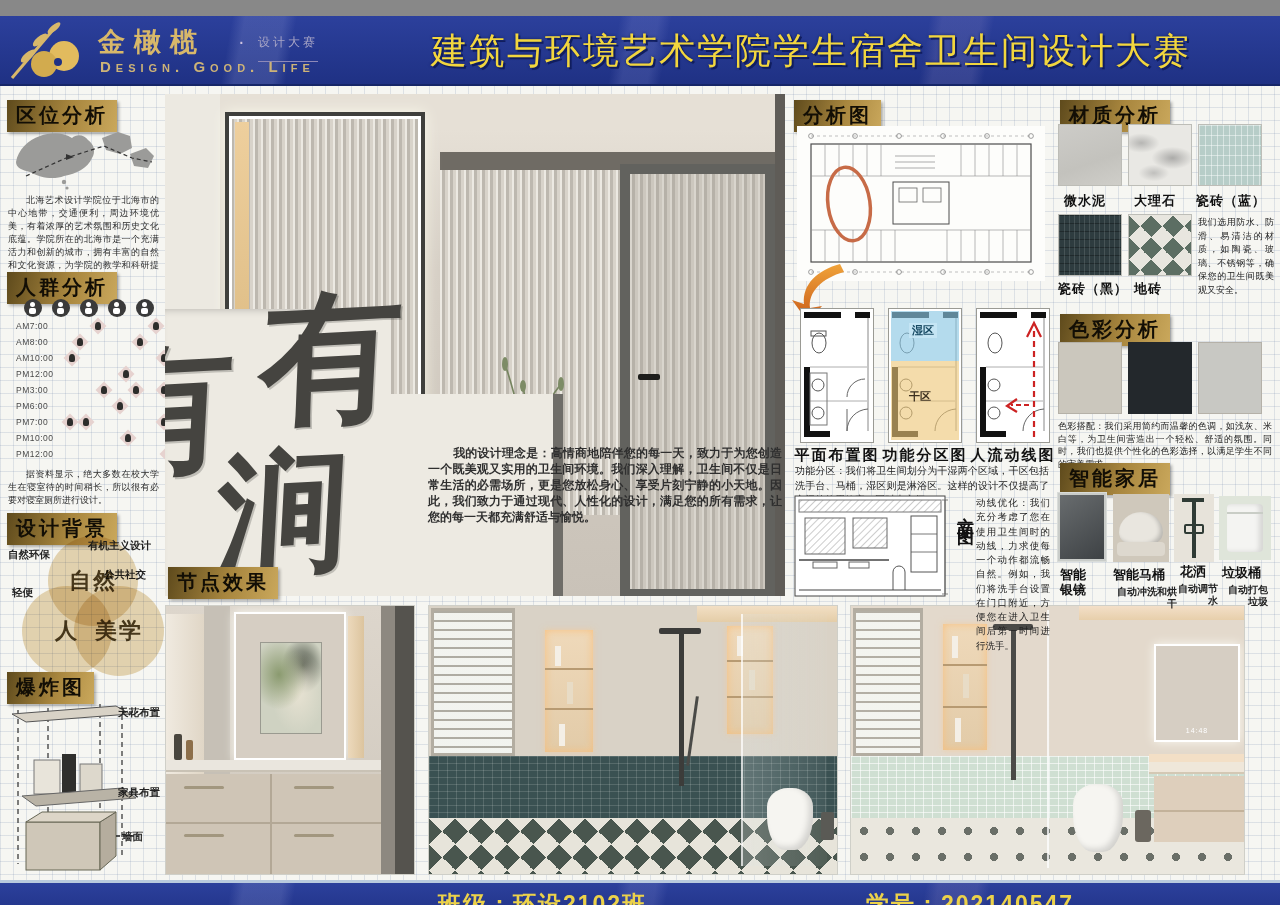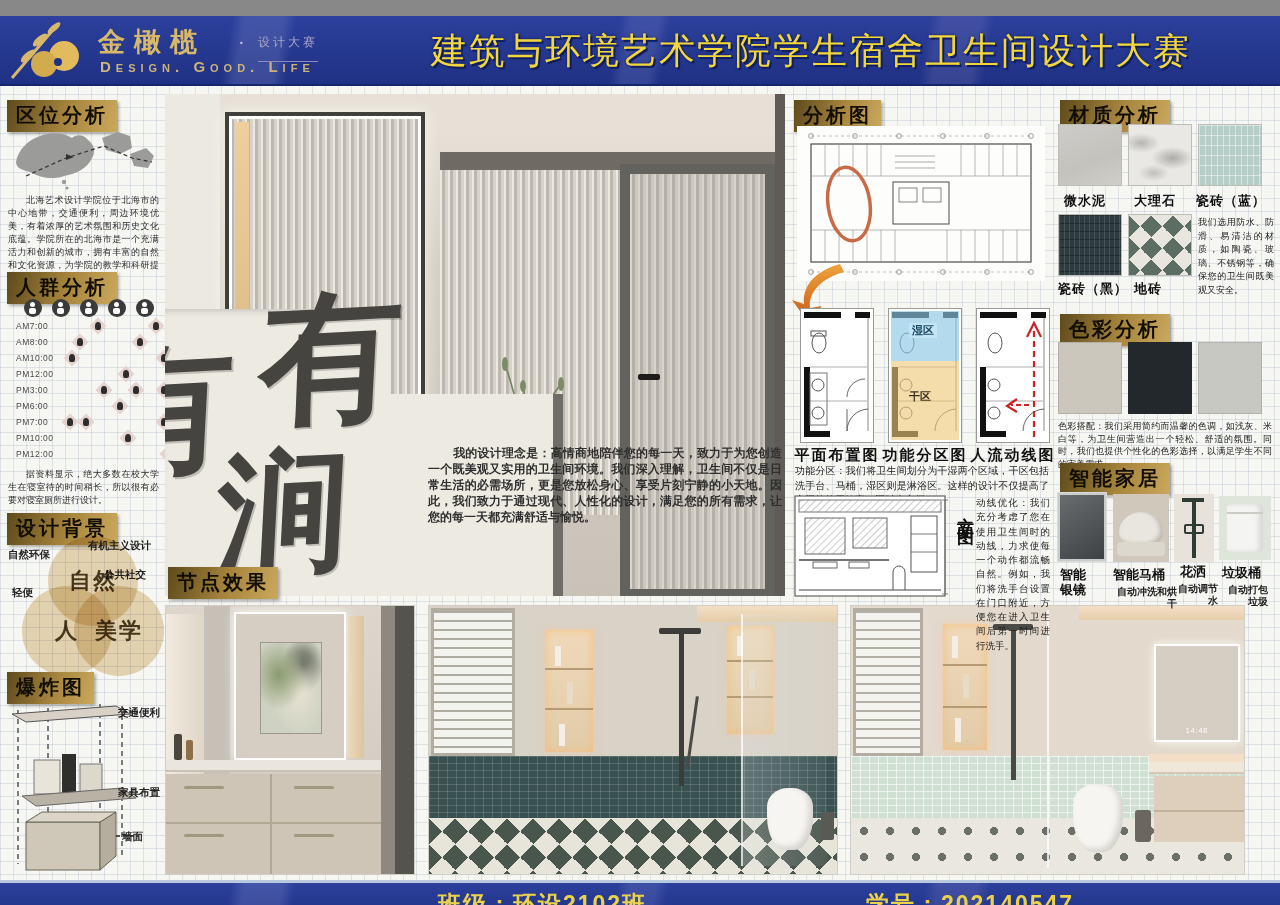--- a/index.html
+++ b/index.html
@@ -212,21 +212,21 @@
     <path d="M8,16 L112,8 L126,16 L22,24 Z" fill="#d8d2c6" stroke="#555"></path>
     <rect x="30" y="62" width="26" height="34" fill="#e8e4da" stroke="#777"></rect>
     <rect x="58" y="56" width="14" height="40" fill="#2f2f2d"></rect>
     <rect x="76" y="66" width="22" height="28" fill="#ddd8cc" stroke="#777"></rect>
     <path d="M18,98 L118,90 L132,100 L32,108 Z" fill="#b9b3a6" stroke="#666"></path>
     <rect x="22" y="124" width="74" height="48" fill="#cfc7b8" stroke="#665"></rect>
     <path d="M96,124 L112,114 L112,158 L96,172 Z" fill="#b5ad9e" stroke="#665"></path>
     <path d="M22,124 L38,114 L112,114 L96,124 Z" fill="#ddd6c8" stroke="#665"></path>
     <path d="M118,14 L134,14 M118,94 L134,94 M112,138 L134,138" stroke="#222" stroke-width="1.3" stroke-dasharray="4 3"></path>
   </svg>
-  <span class="abs vlabel" style="left:118px;top:690px;width:46px">交通便利</span>
+  <span class="abs vlabel" style="left:118px;top:690px;width:46px">天花布置</span>
   <span class="abs vlabel" style="left:118px;top:770px;width:46px">家具布置</span>
   <span class="abs vlabel" style="left:122px;top:814px;width:40px">墙面</span>
 
   <div class="abs hero">
     <div class="abs" style="left:0;top:0;width:55px;height:502px;background:#ece9e1"></div>
     <div class="abs" style="left:275px;top:58px;width:345px;height:18px;background:#6f6b64"></div>
     <div class="abs flute" style="left:275px;top:76px;width:180px;height:345px"></div>
     <div class="abs mirror-frame flute" style="left:60px;top:18px;width:200px;height:318px">
       <div class="abs" style="left:6px;top:6px;width:14px;height:300px;background:linear-gradient(180deg,#eecf9d,#d9b87f)"></div>
     </div>

